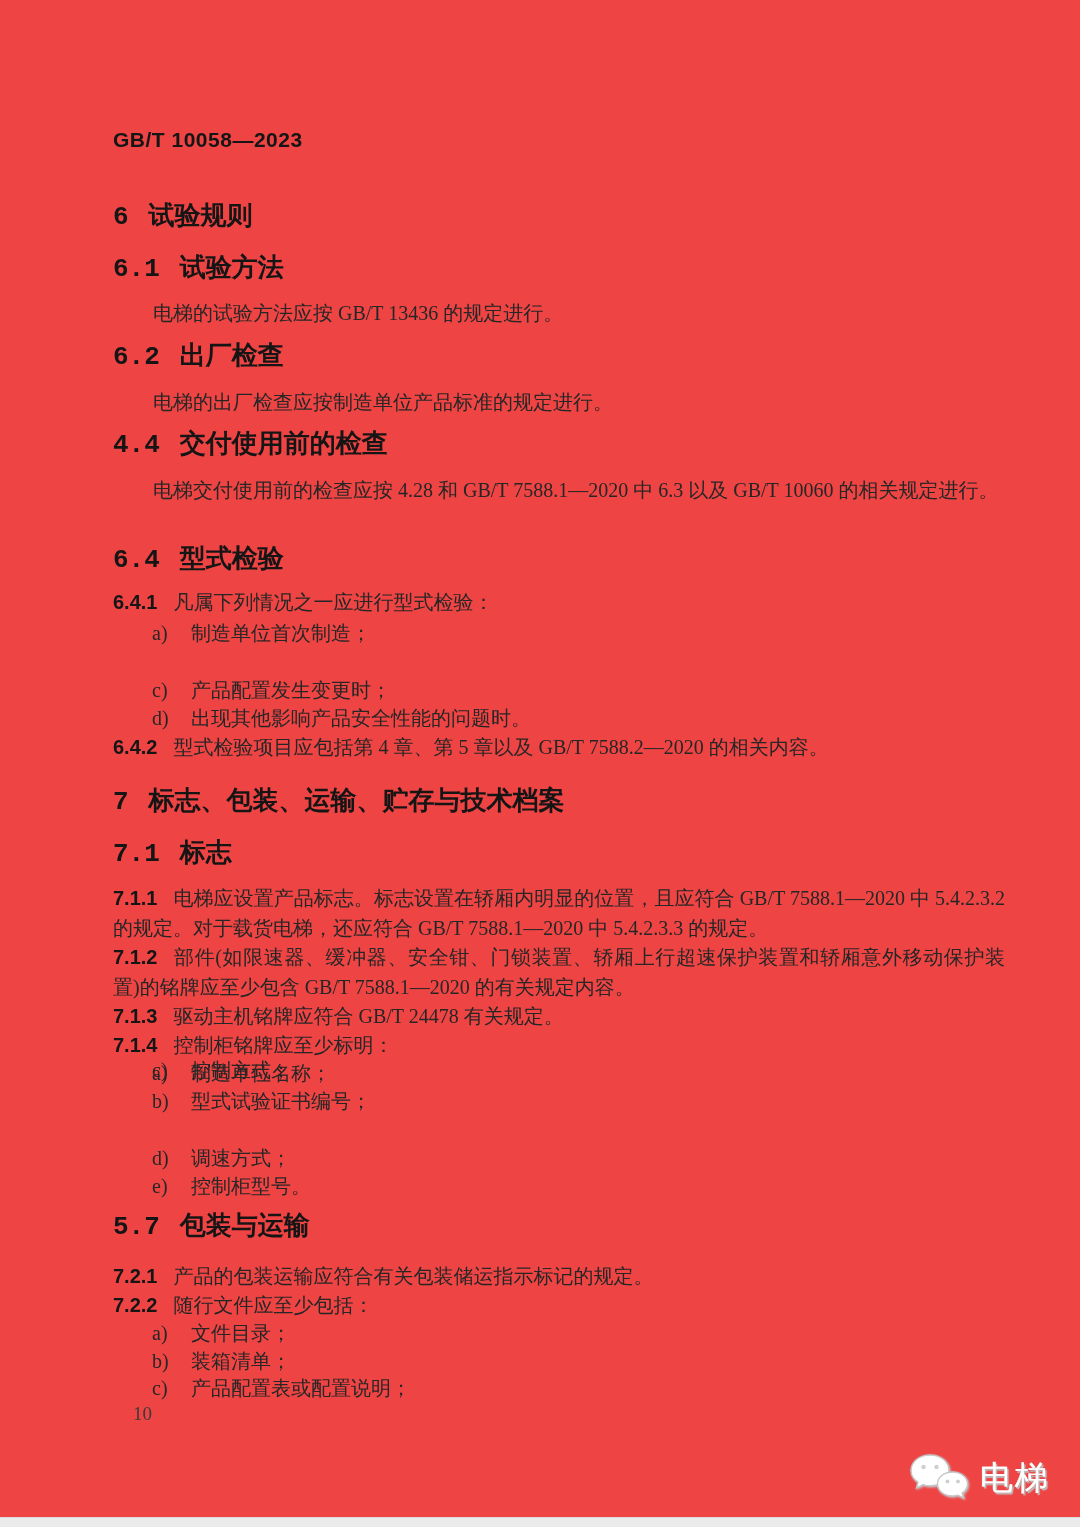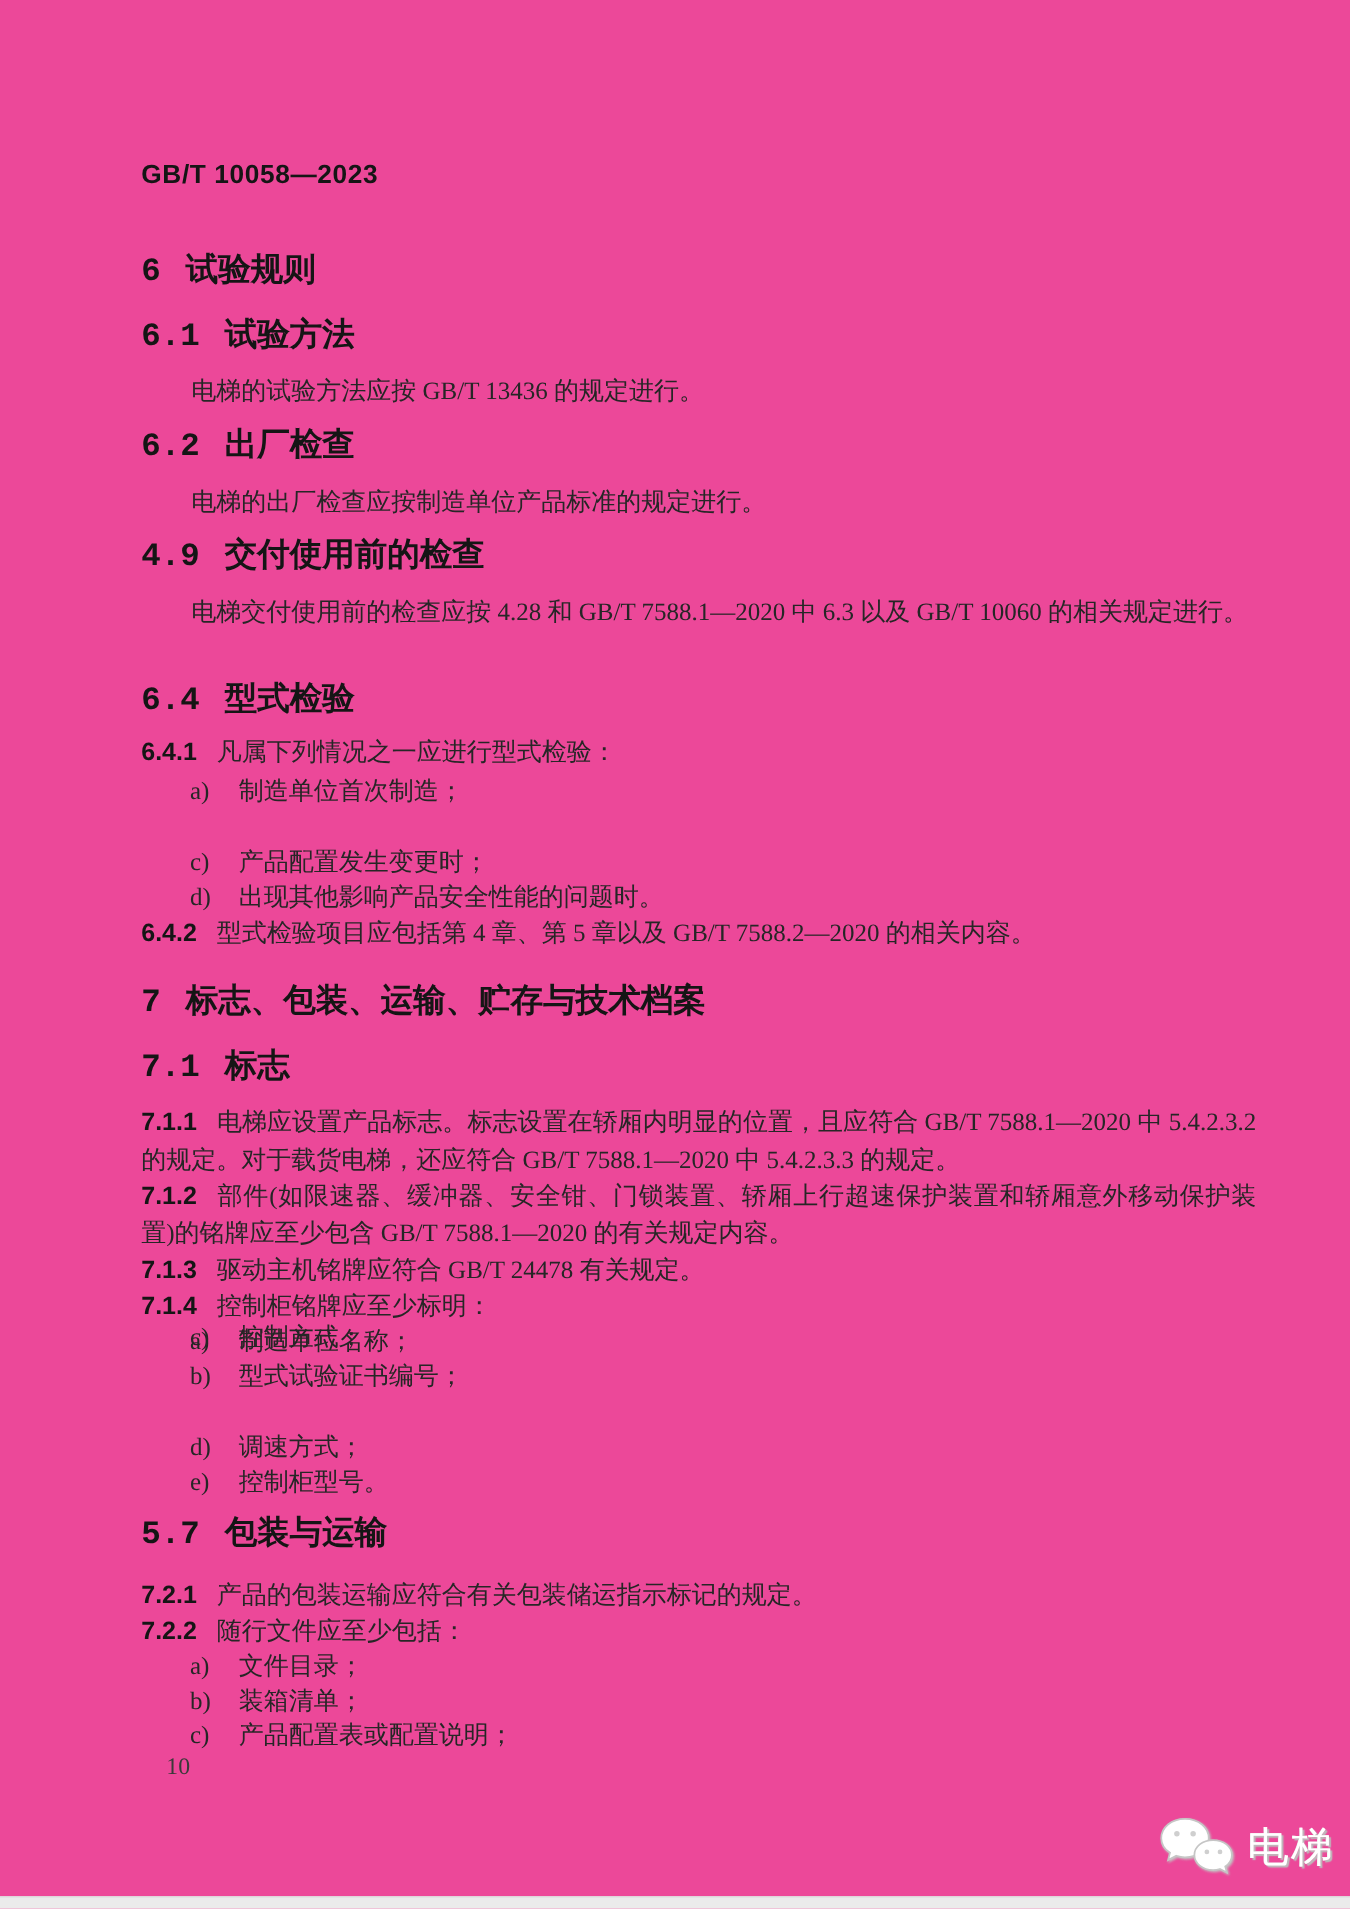--- a/index.html
+++ b/index.html
@@ -1,19 +1,19 @@
 <!DOCTYPE html>
 <html lang="zh"><head>
 <meta charset="utf-8">
 <style>
   html,body{margin:0;padding:0;background:#ffffff;}
   .page{
     position:relative;
     width:1080px;height:1527px;
-    background:#ec4899;
+    background:#ef4444;
     overflow:hidden;
     font-family:"Liberation Serif","DejaVu Serif",serif;
     color:#2b2b2b;
   }
   
   .abs{position:absolute;left:113px;width:892px;}
   .doc-header{
     font-family:"Liberation Sans","DejaVu Sans",sans-serif;
     font-weight:700;font-size:21px;color:#151515;letter-spacing:.5px;
   }
@@ -40,21 +40,21 @@
     position:absolute;left:133px;top:1403px;
     font-size:19px;color:#3a3a3a;
   }
   
   .bottom-strip{
     position:absolute;left:0;top:1517px;width:1080px;height:10px;
     background:#ebebeb;border-top:1px solid #dcdcdc;
   }
   
   .watermark{
-    position:absolute;top:1450px;right:12px;height:56px;
+    position:absolute;top:1450px;right:30px;height:56px;
     display:flex;align-items:center;gap:10px;
   }
   .wm-icon{filter:drop-shadow(1.5px 1.5px 1px #c2c2c2);}
   .wm-text{
     font-family:"Liberation Sans","DejaVu Sans",sans-serif;
     font-size:33px;font-weight:400;color:#ffffff;letter-spacing:2px;
     text-shadow:1.5px 1.5px 1px #bdbdbd, -0.5px -0.5px 0 #e8e8e8;
   }
 </style>
 </head>
@@ -72,21 +72,21 @@
     <span class="hnum">6.1</span><span>试验方法</span>
   </div>
   <div class="abs para indent" style="top:298px">电梯的试验方法应按 GB/T 13436 的规定进行。</div>
 
   <div class="abs h2" style="top:344px">
     <span class="hnum">6.2</span><span>出厂检查</span>
   </div>
   <div class="abs para indent" style="top:387px">电梯的出厂检查应按制造单位产品标准的规定进行。</div>
 
   <div class="abs h2" style="top:432px">
-    <span class="hnum">4.9</span><span>交付使用前的检查</span>
+    <span class="hnum">4.4</span><span>交付使用前的检查</span>
   </div>
   <div class="abs para indent" style="top:475px">电梯交付使用前的检查应按 4.28 和 GB/T 7588.1—2020 中 6.3 以及 GB/T 10060 的相关规定进行。</div>
 
   <div class="abs h2" style="top:547px">
     <span class="hnum">6.4</span><span>型式检验</span>
   </div>
 
   <div class="abs para" style="top:587px">
     <span class="cnum">6.4.1</span><span>凡属下列情况之一应进行型式检验：</span>
   </div>

